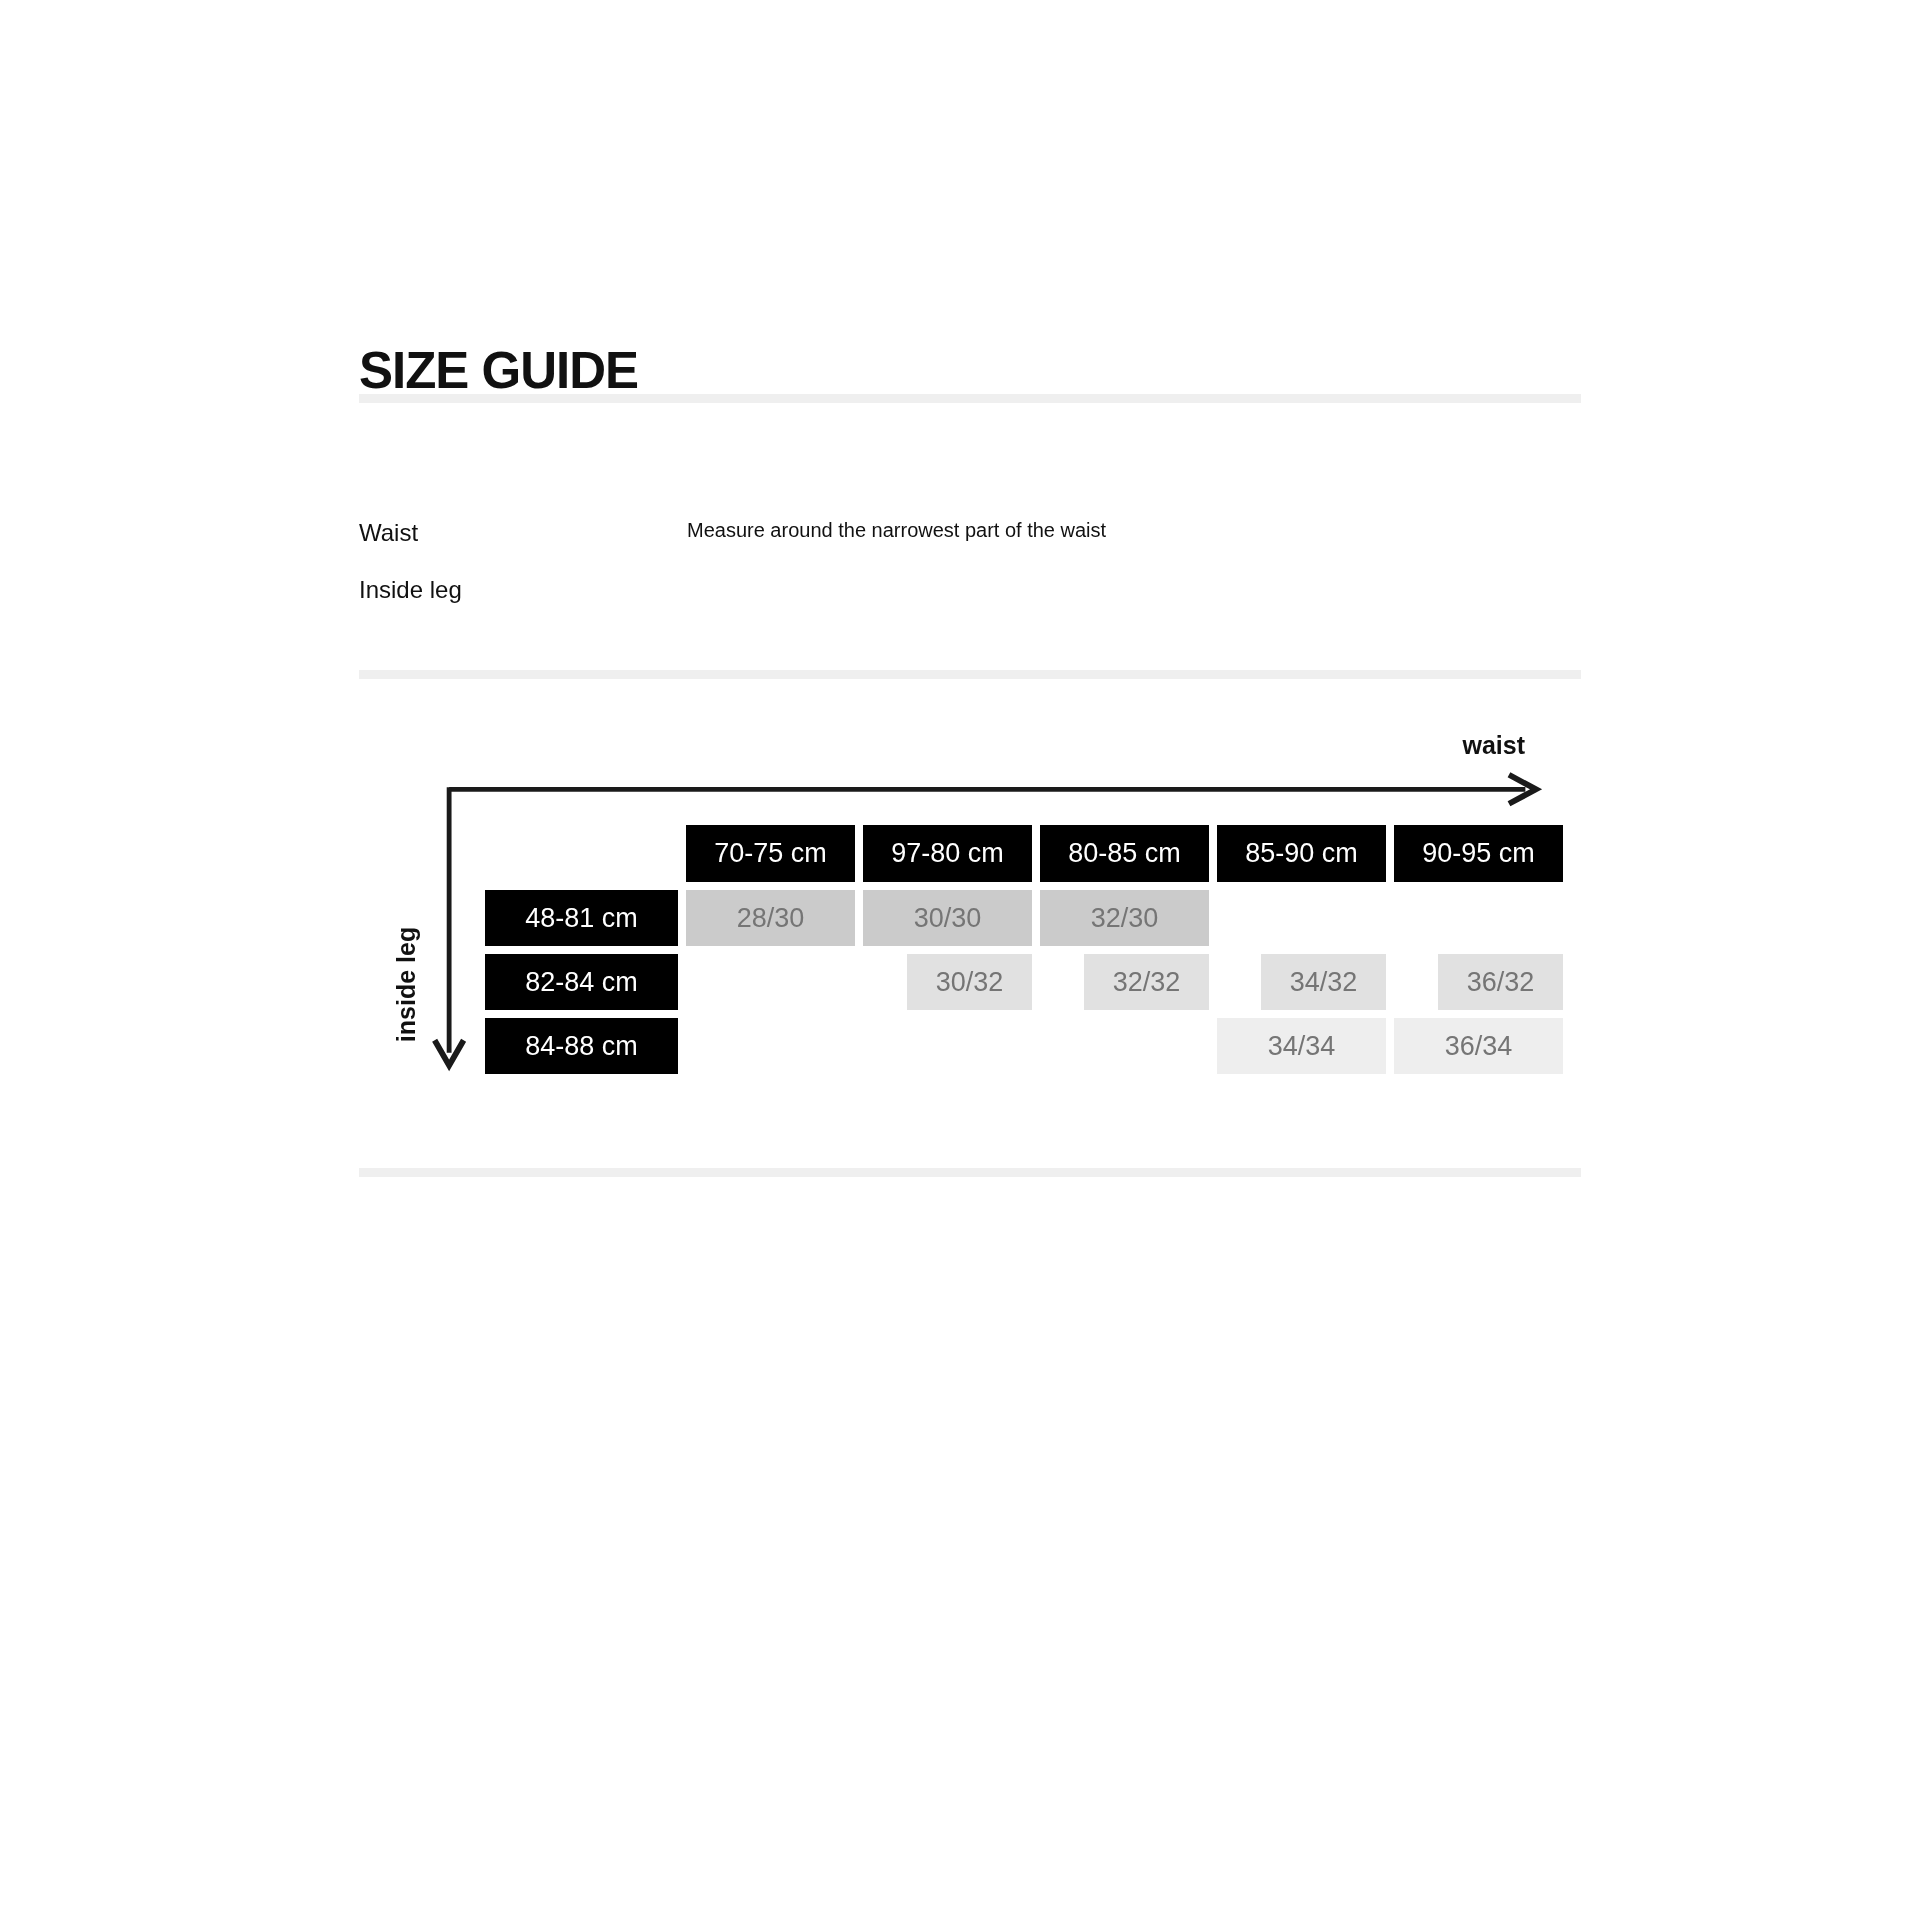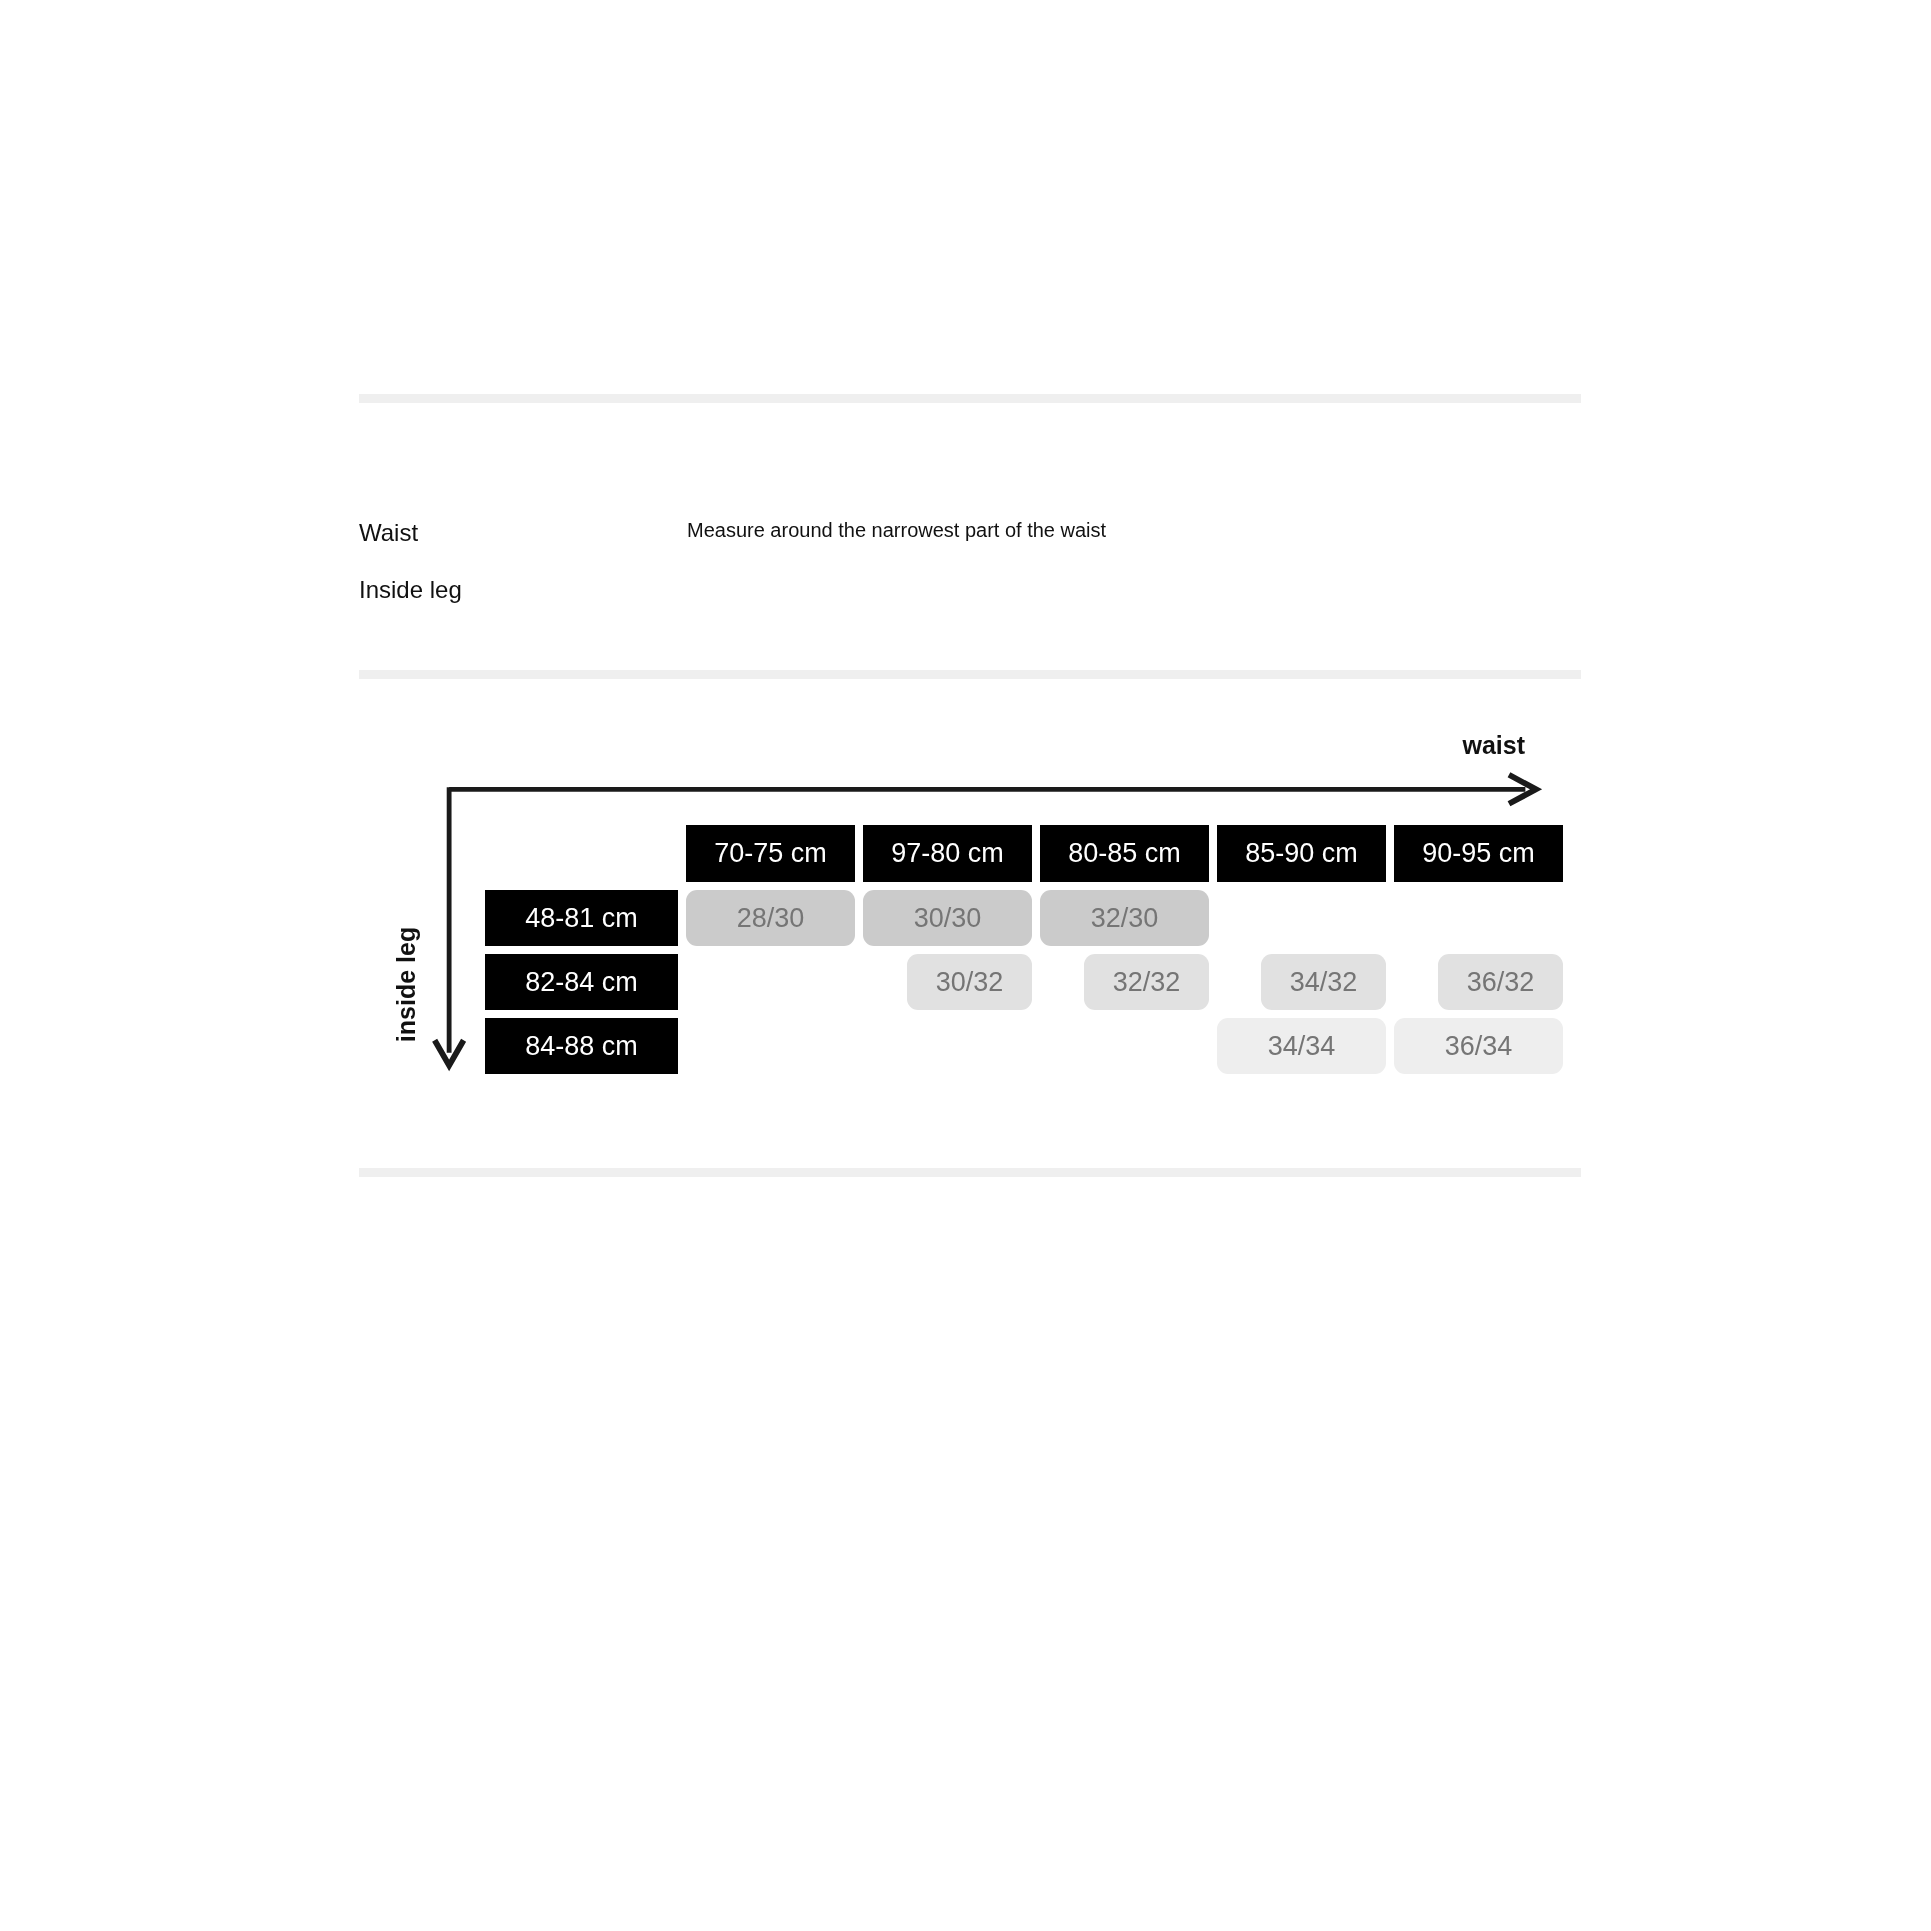--- a/index.html
+++ b/index.html
@@ -115,31 +115,31 @@
     font-size: 27px;
     white-space: nowrap;
   }
   .cell {
     display: flex;
     align-items: center;
     justify-content: center;
     font-size: 27px;
     color: var(--cell_text, #757575);
     white-space: nowrap;
-    border-radius: 11px;
   }
   .r1 { background: var(--cell_row1_bg, #cbcbcb); }
   .r2 { background: var(--cell_row2_bg, #e1e1e1); margin-left: 44px; }
   .r3 { background: var(--cell_row3_bg, #eeeeee); text-align: center; }
 </style>
 </head>
 <body>
 
 <div id="canvas">
 
+  <h1 class="page-title">SIZE GUIDE</h1>
 
   <div class="divider" id="divider-1"></div>
 
 
   <span class="def-term" id="def-term-0">Waist</span>
   <span class="def-desc" id="def-desc-0">Measure around the narrowest part of the waist</span>
   <span class="def-term" id="def-term-1">Inside leg</span>
 
   <div class="divider" id="divider-2"></div>
 

